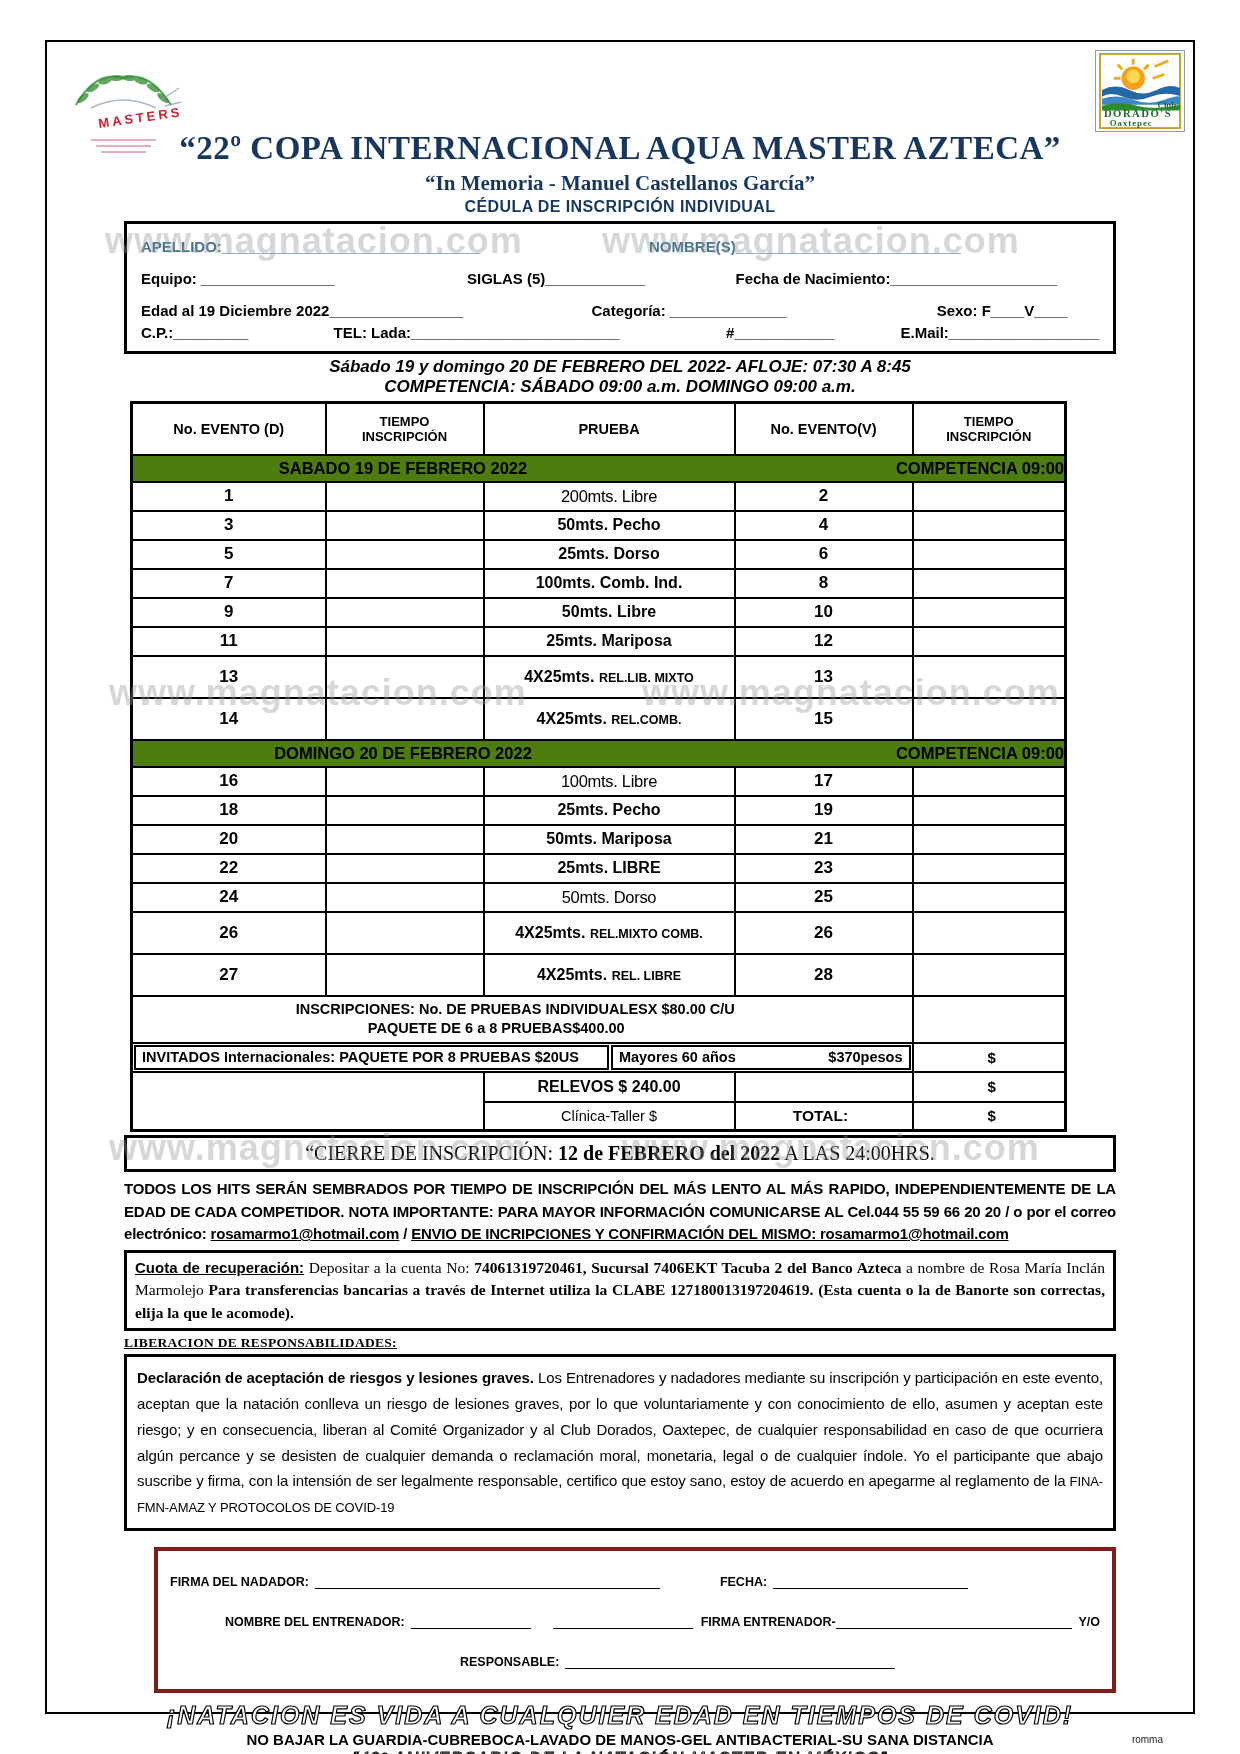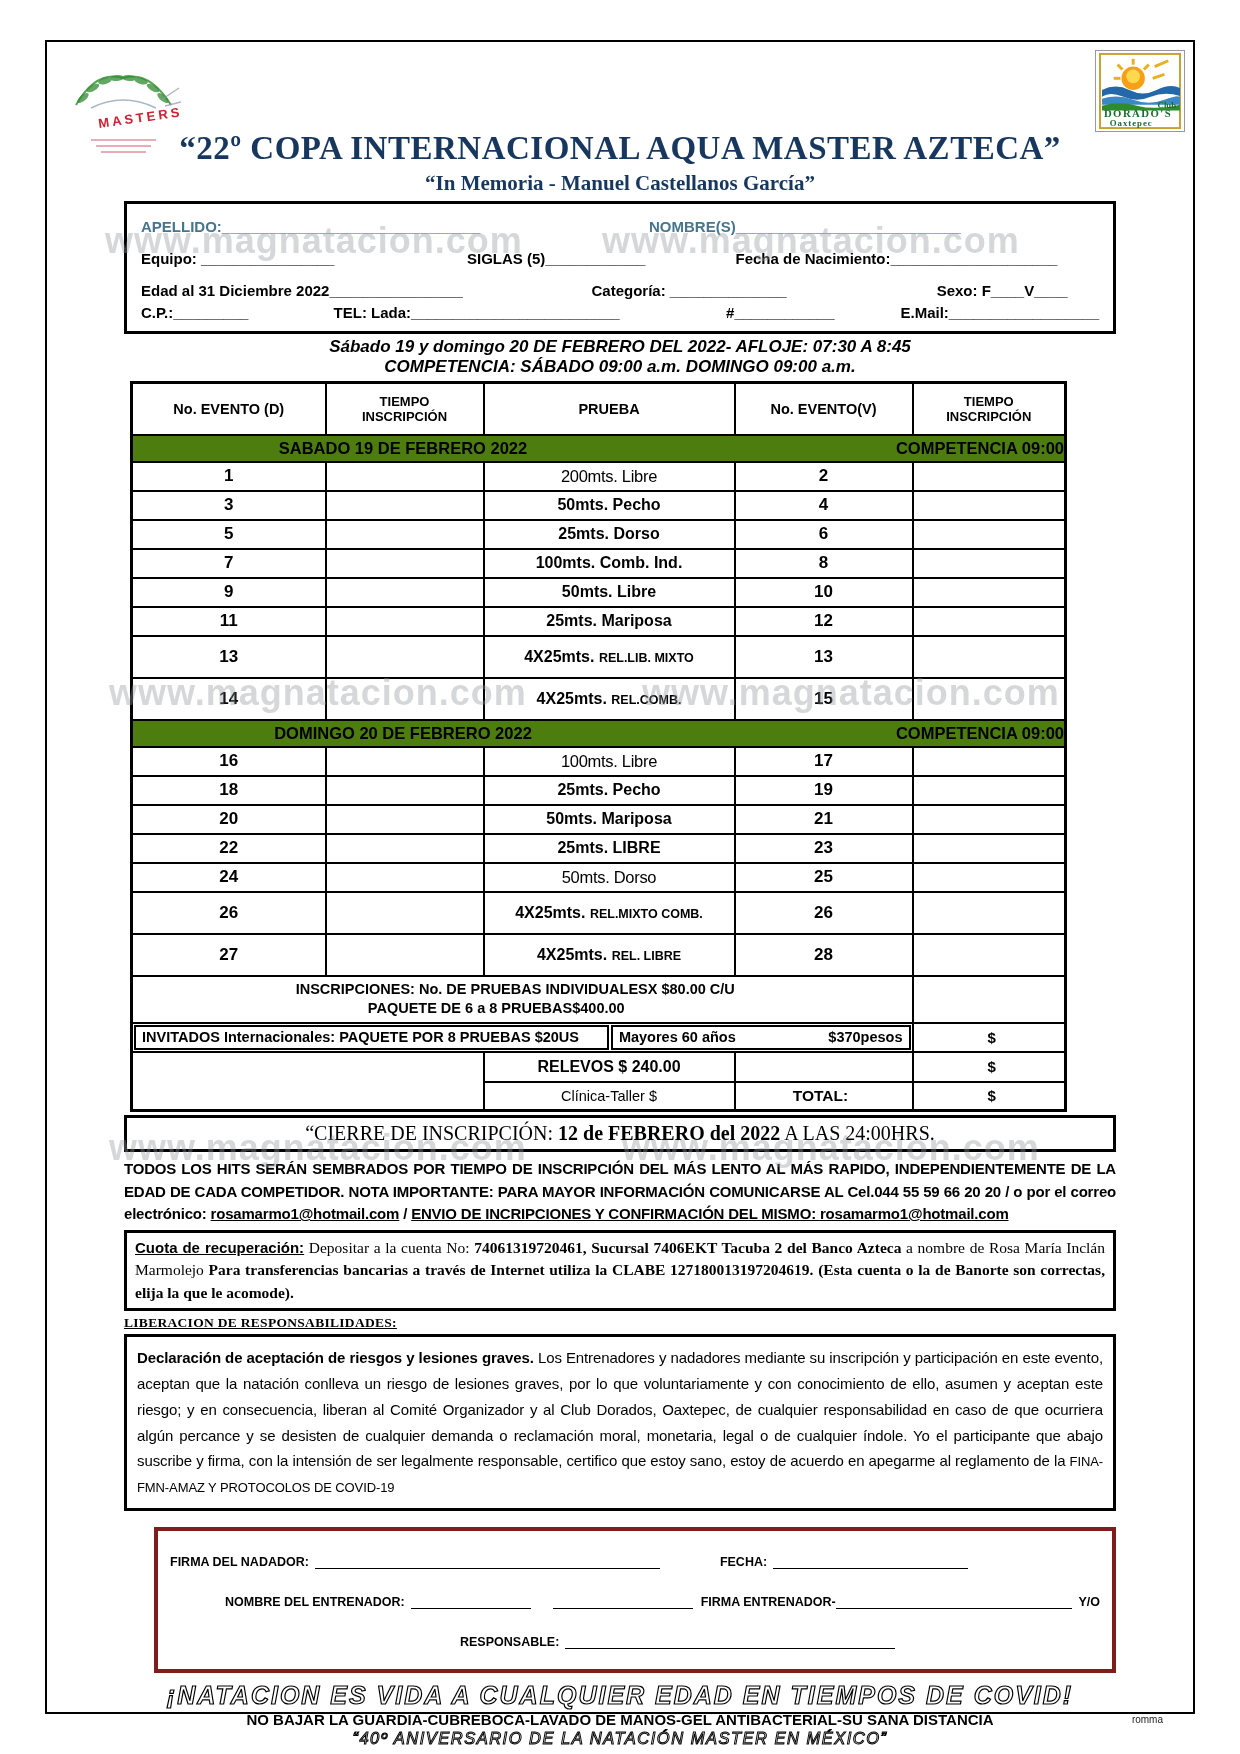--- a/index.html
+++ b/index.html
@@ -171,35 +171,36 @@
         <path d="M6,56 Q24,51 42,56 T86,55 L86,61 L6,61 Z" fill="#2e8b2e"></path>
       </g>
       <text x="82" y="58" font-size="9" font-weight="bold" fill="#1c6b2c" text-anchor="end" font-family="Liberation Serif, serif">Club</text>
       <text x="8" y="68" font-size="11" font-weight="bold" fill="#1c6b2c" letter-spacing="1.5" font-family="Liberation Serif, serif">DORADO'S</text>
       <text x="14" y="77" font-size="9" font-weight="bold" fill="#1c6b2c" letter-spacing="1" font-family="Liberation Serif, serif">Oaxtepec</text>
     </svg>
 
     <div class="content">
       <div class="title">“22º COPA INTERNACIONAL AQUA MASTER AZTECA”</div>
       <div class="subtitle">“In Memoria - Manuel Castellanos García”</div>
+      <div class="form-title">CÉDULA DE INSCRIPCIÓN INDIVIDUAL</div>
 
       <div class="col">
 
         <div class="form-box">
           <div class="form-row r1">
             <span class="fld f-apellido blue">APELLIDO:_______________________________</span>
             <span class="fld blue">NOMBRE(S)___________________________</span>
           </div>
           <div class="form-row r2">
             <span class="fld f-equipo">Equipo: ________________</span>
             <span class="fld f-siglas">SIGLAS (5)____________</span>
             <span class="fld">Fecha de Nacimiento:____________________</span>
           </div>
           <div class="form-row r3">
-            <span class="fld f-edad">Edad al 31 Diciembre 2022________________</span>
+            <span class="fld f-edad">Edad al 19 Diciembre 2022________________</span>
             <span class="fld f-cat">Categoría: ______________</span>
             <span class="fld">Sexo: F____V____</span>
           </div>
           <div class="form-row r4">
             <span class="fld f-cp">C.P.:_________</span>
             <span class="fld f-tel">TEL: Lada:_________________________</span>
             <span class="fld f-num">#____________</span>
             <span class="fld">E.Mail:__________________</span>
           </div>
         </div>

